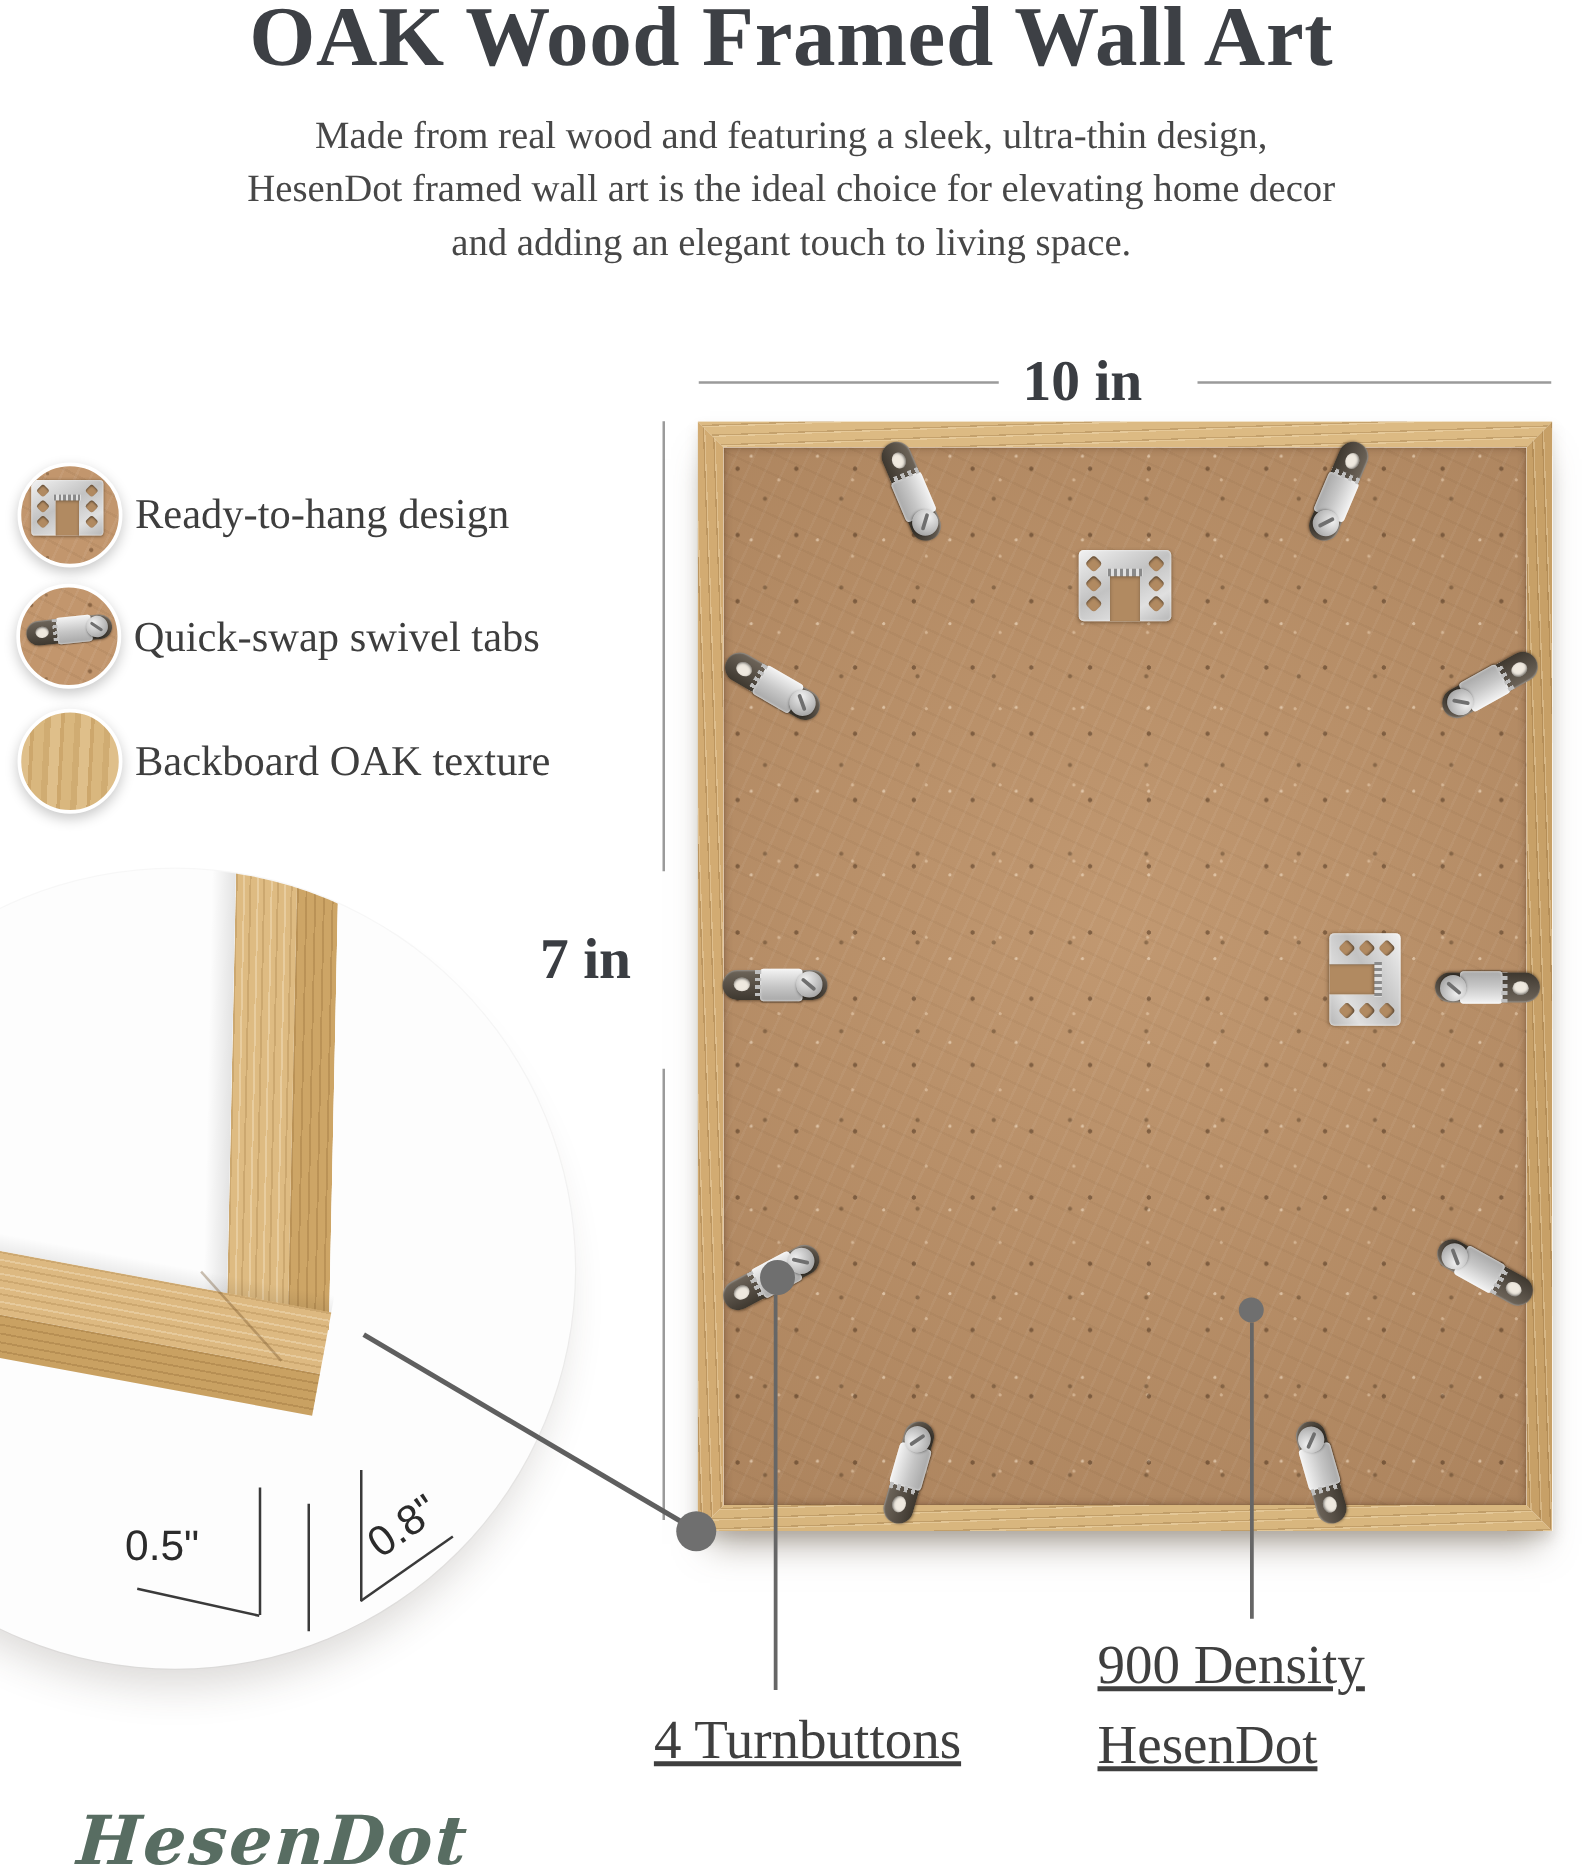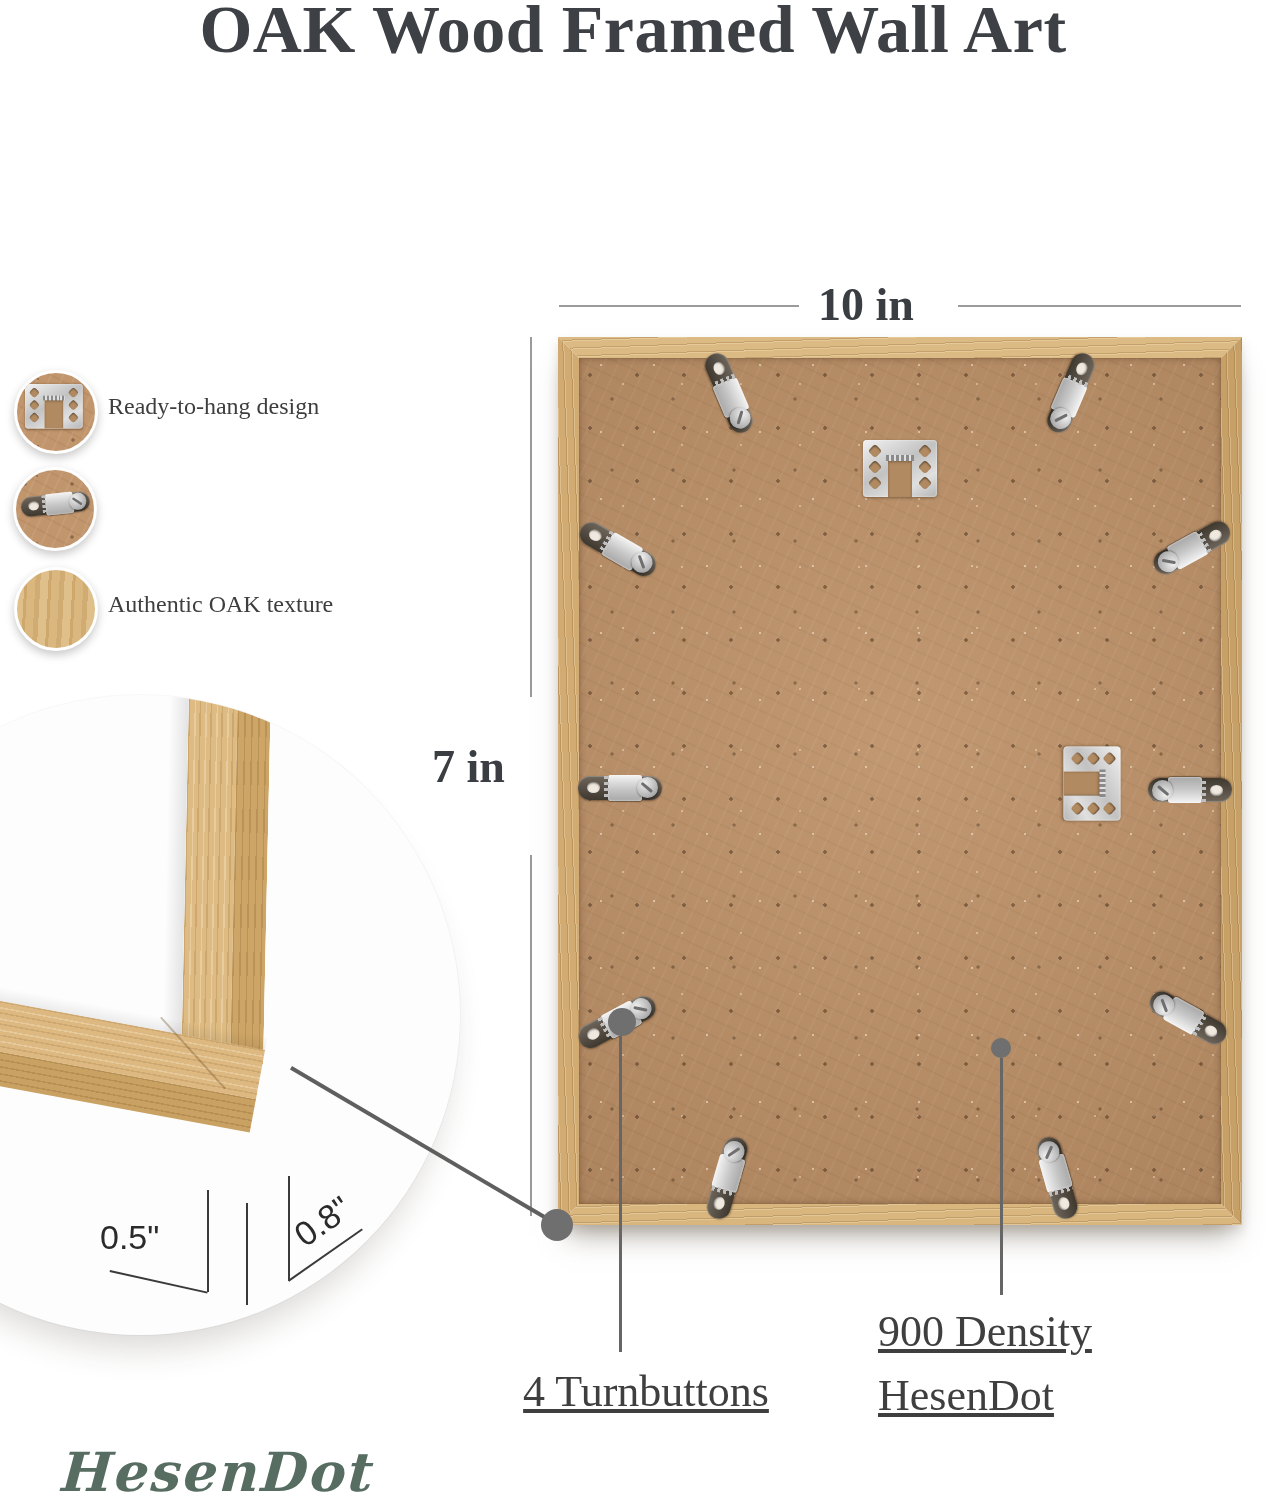--- a/index.html
+++ b/index.html
@@ -19,21 +19,21 @@
     background-image:
       radial-gradient(circle 2px at 9px 14px, rgba(80,50,25,.45) 0 1.4px, transparent 2px),
       radial-gradient(circle 2px at 31px 39px, rgba(255,240,215,.55) 0 1.2px, transparent 2px),
       radial-gradient(circle 1.5px at 21px 6px, rgba(90,60,30,.4) 0 1px, transparent 1.5px),
       repeating-linear-gradient(115deg, transparent 0 9px, rgba(255,255,255,.06) 9px 11px),
       repeating-linear-gradient(28deg, transparent 0 12px, rgba(90,60,30,.07) 12px 14px);
     background-size:47px 53px,61px 71px,53px 67px,auto,auto;}
   .oakface{background:#d7b47c;
     background-image:repeating-linear-gradient(93deg,#dfbf8a 0 8px,#cda76c 8px 11px,#d9b77e 11px 19px,#d0ac72 19px 24px),
       repeating-linear-gradient(88deg, rgba(255,245,225,.25) 0 2px, transparent 2px 13px);}
-  .flabel{font-size:24px;color:#3e3e3e;white-space:nowrap;}
+  .flabel{font-size:34px;color:#3e3e3e;white-space:nowrap;}
 
   
   .dimline{background:#9b9b9b;}
   .dimlabel{font-size:46px;font-weight:700;color:#3a3d42;white-space:nowrap;}
 
   
   .frame{left:558px;top:337px;width:684px;height:888px;
          box-shadow:0 20px 26px -10px rgba(105,92,75,.50), 0 6px 10px rgba(105,92,75,.18);}
   .rail{position:absolute;}
   .rail-h{background-image:repeating-linear-gradient(178deg, rgba(125,88,42,0) 0 3px, rgba(125,88,42,.25) 3px 4px, rgba(255,240,210,.28) 4px 5px, rgba(125,88,42,0) 5px 8px);}
@@ -101,20 +101,25 @@
   
   .brand{font-style:italic;font-weight:700;font-size:54px;color:#586d62;letter-spacing:2px;
     font-family:"DejaVu Serif","Liberation Serif",serif;transform:skewX(-4deg);}
 </style>
 </head>
 <body>
 
 <div class="stage">
 
   <div class="abs title">OAK Wood Framed Wall Art</div>
+  <div class="abs subtitle">
+    <div>Made from real wood and featuring a sleek, ultra-thin design,</div>
+    <div>HesenDot framed wall art is the ideal choice for elevating home decor</div>
+    <div>and adding an elegant touch to living space.</div>
+  </div>
 
   <div class="abs fcircle cardboard" style="left:14px;top:370px;">
     <div class="bracket" style="left:8px;top:11px;transform:scale(.78);transform-origin:0 0;">
       <div class="notch"></div>
         <div class="teeth"></div>
       <div class="bhole" style="left:7px;top:6px;"></div>
         <div class="bhole" style="left:7px;top:22px;"></div>
         <div class="bhole" style="left:7px;top:38px;"></div>
       <div class="bhole" style="left:57px;top:6px;"></div>
         <div class="bhole" style="left:57px;top:22px;"></div>
@@ -124,23 +129,24 @@
   <div class="abs flabel" style="left:108px;top:393px;">Ready-to-hang design</div>
 
   <div class="abs fcircle cardboard" style="left:13px;top:467px;">
     <div class="clip" style="left:4px;top:27px;transform:rotate(-6deg) scale(.82);transform-origin:0 0;">
       <div class="pad"></div>
         <div class="hole"></div>
         <div class="tab"></div>
         <div class="screw"></div>
     </div>
   </div>
+  <div class="abs flabel" style="left:107px;top:492px;">Quick-swap swivel tabs</div>
 
   <div class="abs fcircle oakface" style="left:14px;top:567px;"></div>
-  <div class="abs flabel" style="left:108px;top:591px;">Authentic OAK texture</div>
+  <div class="abs flabel" style="left:108px;top:591px;">Backboard OAK texture</div>
 
   <div class="abs dimline" style="left:559px;top:305px;width:240px;height:2px;"></div>
   <div class="abs dimlabel" style="left:818px;top:278px;">10 in</div>
   <div class="abs dimline" style="left:958px;top:305px;width:283px;height:2px;"></div>
 
   <div class="abs dimline" style="left:530px;top:337px;width:2px;height:360px;"></div>
   <div class="abs dimlabel" style="left:432px;top:740px;">7 in</div>
   <div class="abs dimline" style="left:530px;top:855px;width:2px;height:361px;"></div>
 
   <div class="abs frame">

